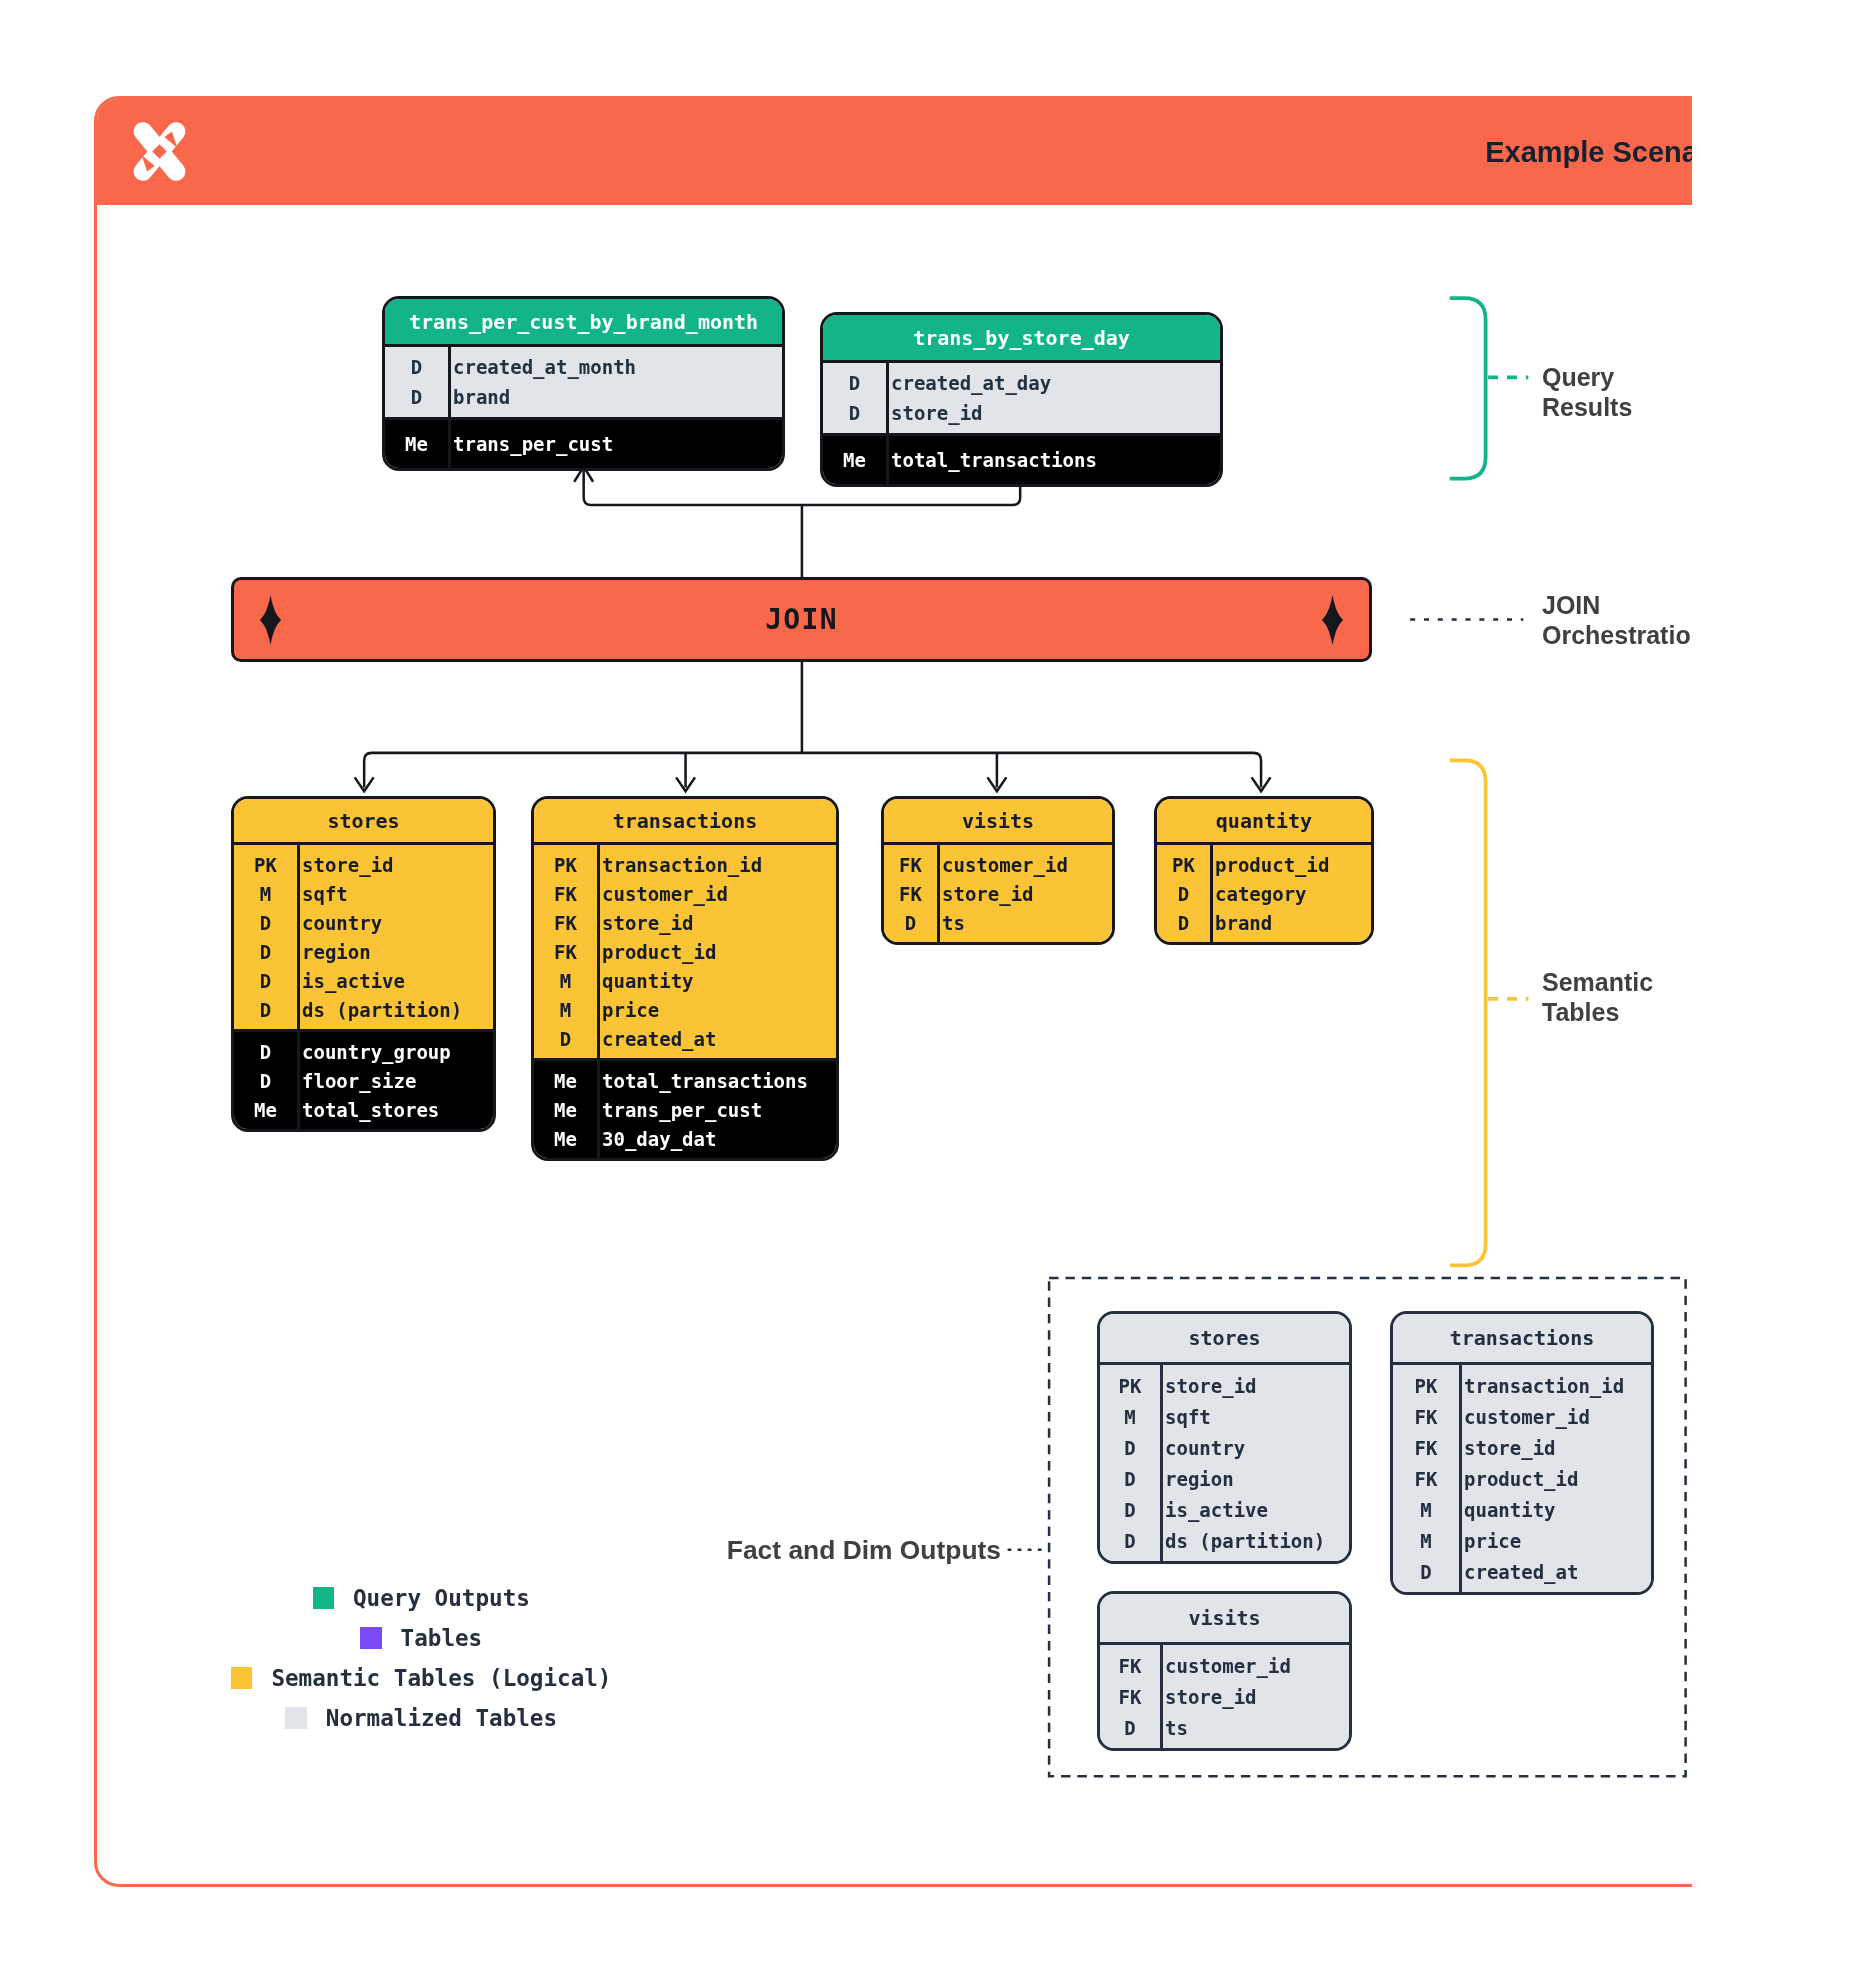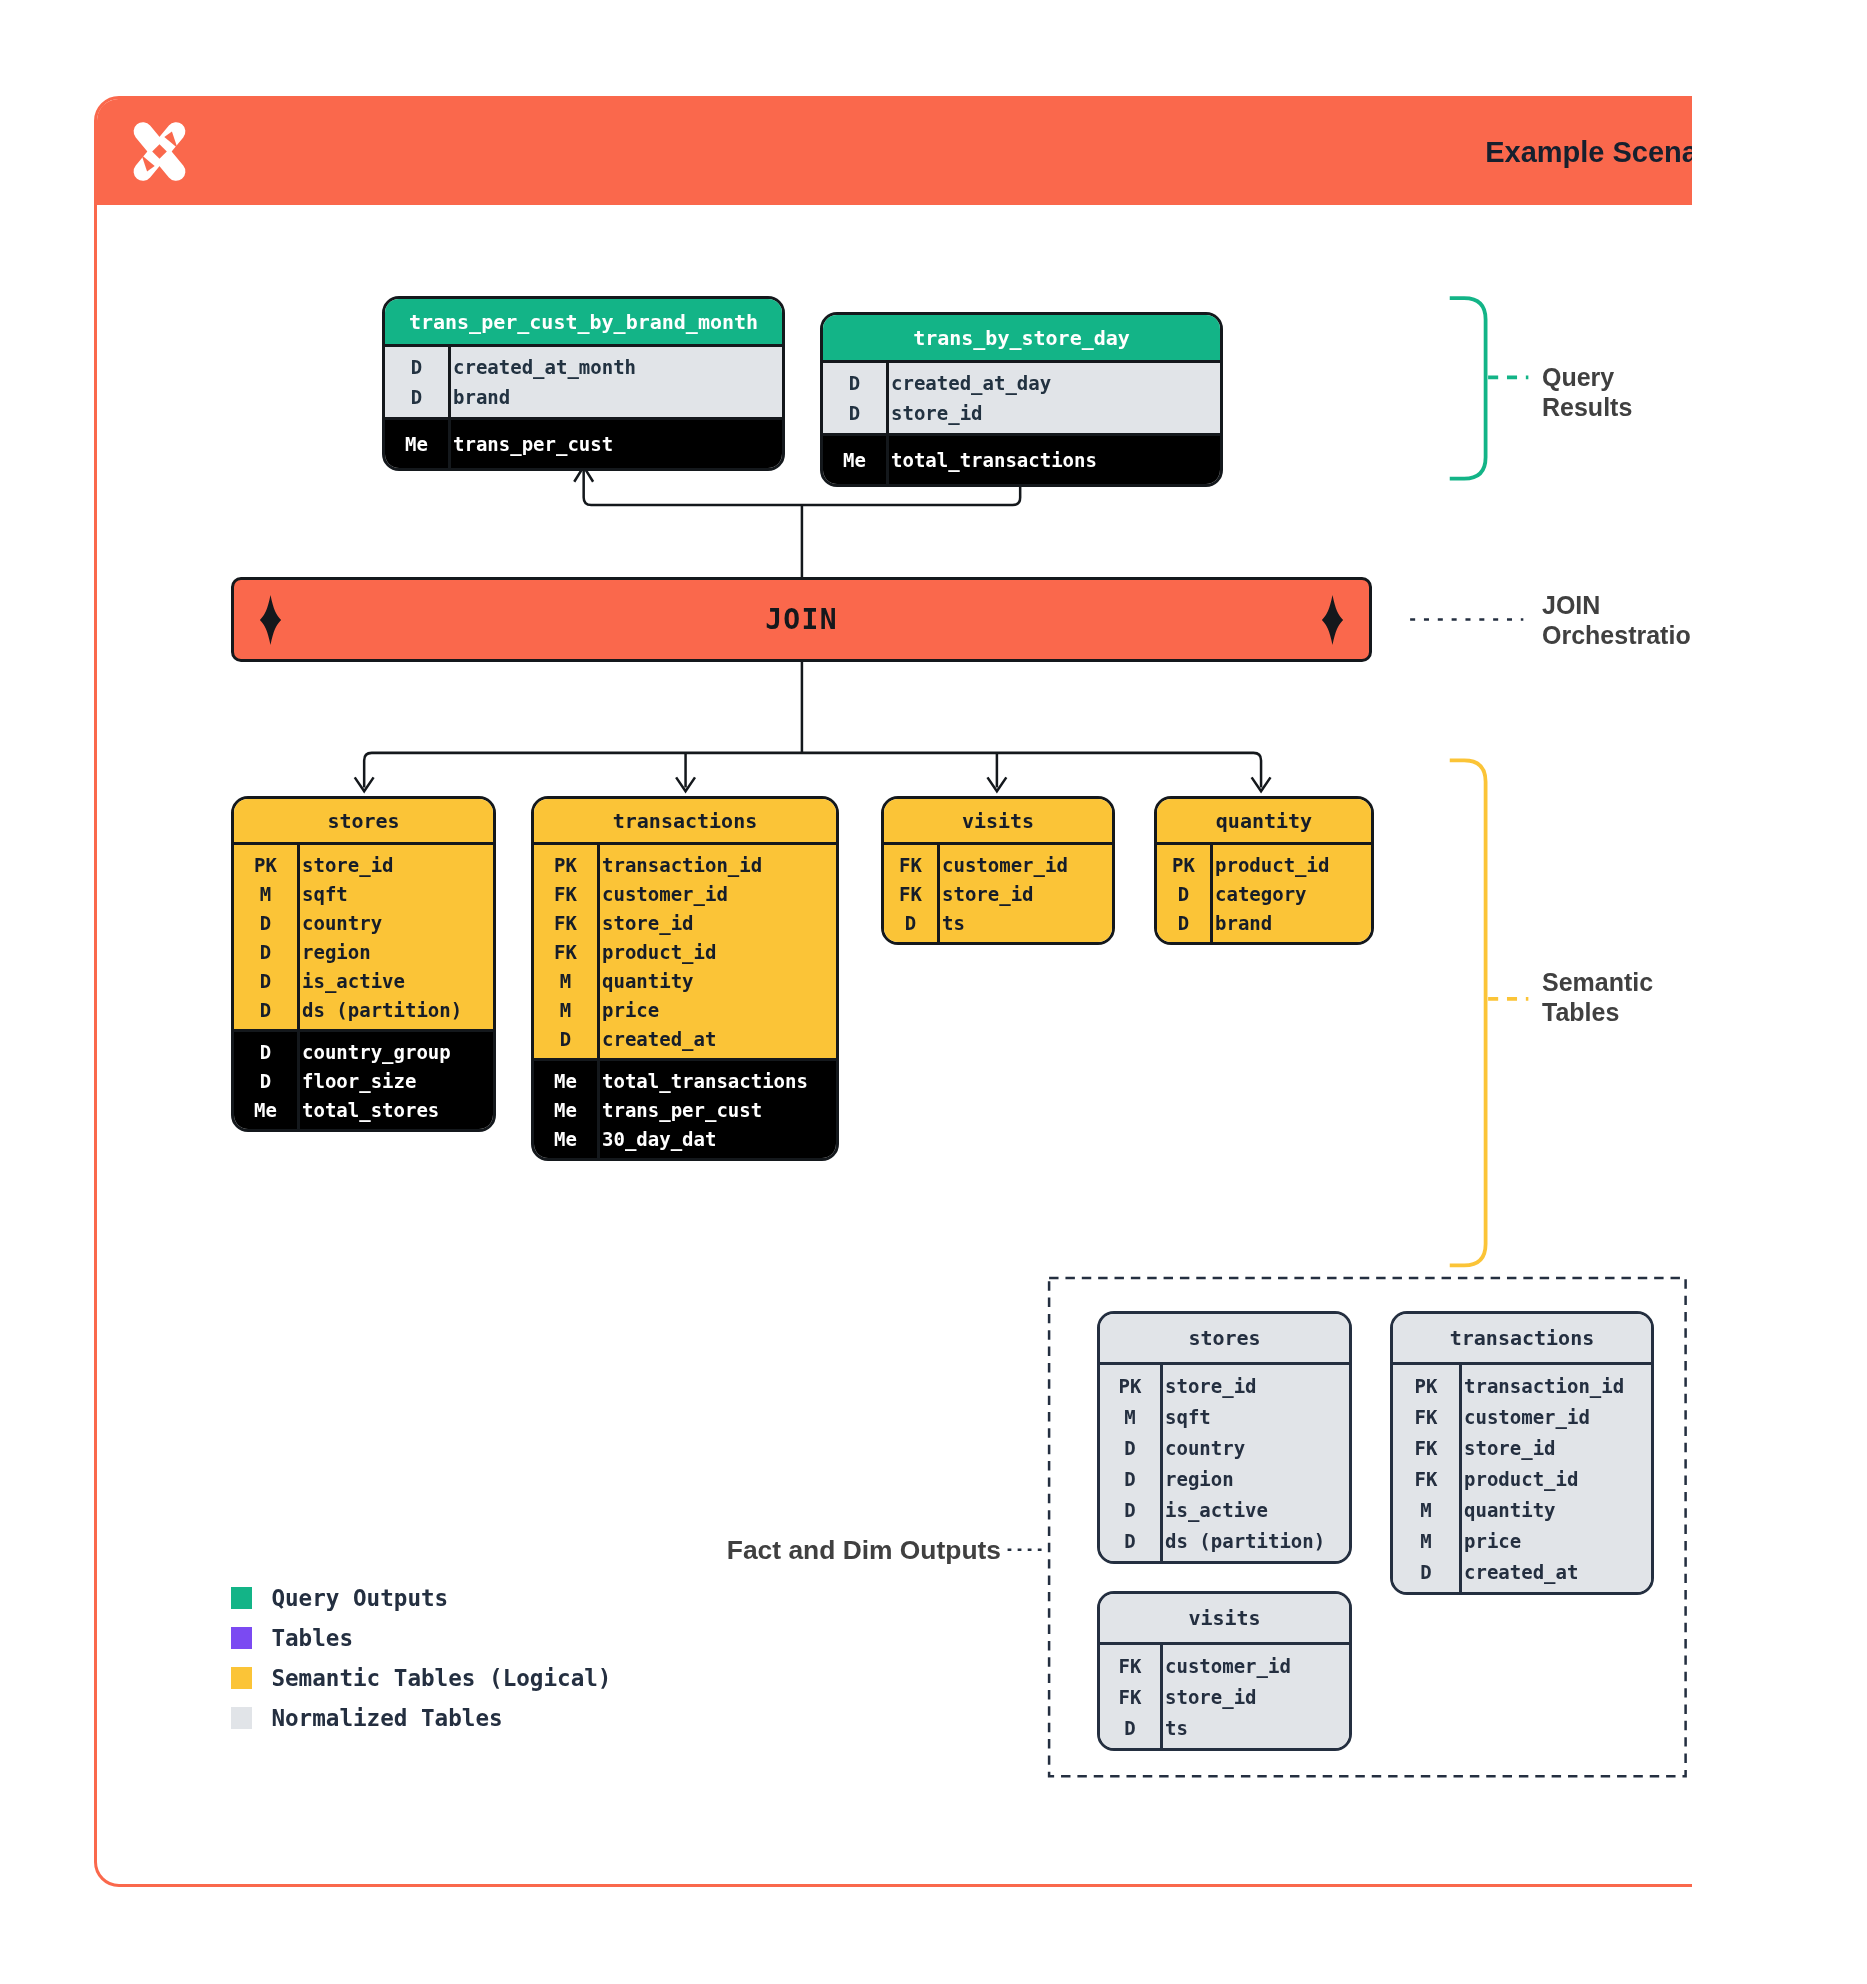--- a/index.html
+++ b/index.html
@@ -56,21 +56,21 @@
   .join-label{font-size:28px;font-weight:bold;color:#14181C;letter-spacing:1.3px;}
   .join-diamond{position:absolute;top:50%;transform:translateY(-50%);width:25px;height:55px;}
   .join-diamond.left{left:24px;}
   .join-diamond.right{right:24px;}
 
   
   .note{position:absolute;z-index:3;font-family:"Liberation Sans", sans-serif;font-weight:bold;
         font-size:25px;color:#404040;line-height:30px;}
 
   
-  .legend{position:absolute;left:231px;top:1585px;z-index:3;display:flex;flex-direction:column;gap:14px;}
+  .legend{position:absolute;left:231px;top:1585px;z-index:3;display:flex;flex-direction:column;gap:14px;align-items:center;}
   .legend-item{display:flex;align-items:center;gap:19px;}
   .legend-swatch{width:21.4px;height:21.4px;flex:none;}
   .legend-label{font-size:22.6px;font-weight:bold;color:#242F40;}
   .sw-green{background:#13B487;} .sw-purple{background:#7B4AF2;}
   .sw-yellow{background:#FBC437;} .sw-gray{background:#E1E4E8;}
 </style>
 </head>
 <body>
 
 <div class="canvas">

